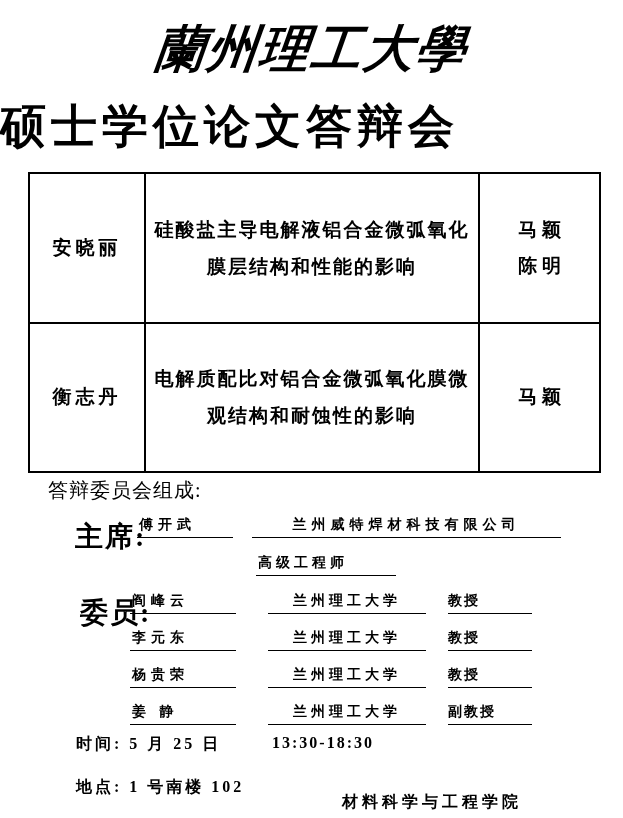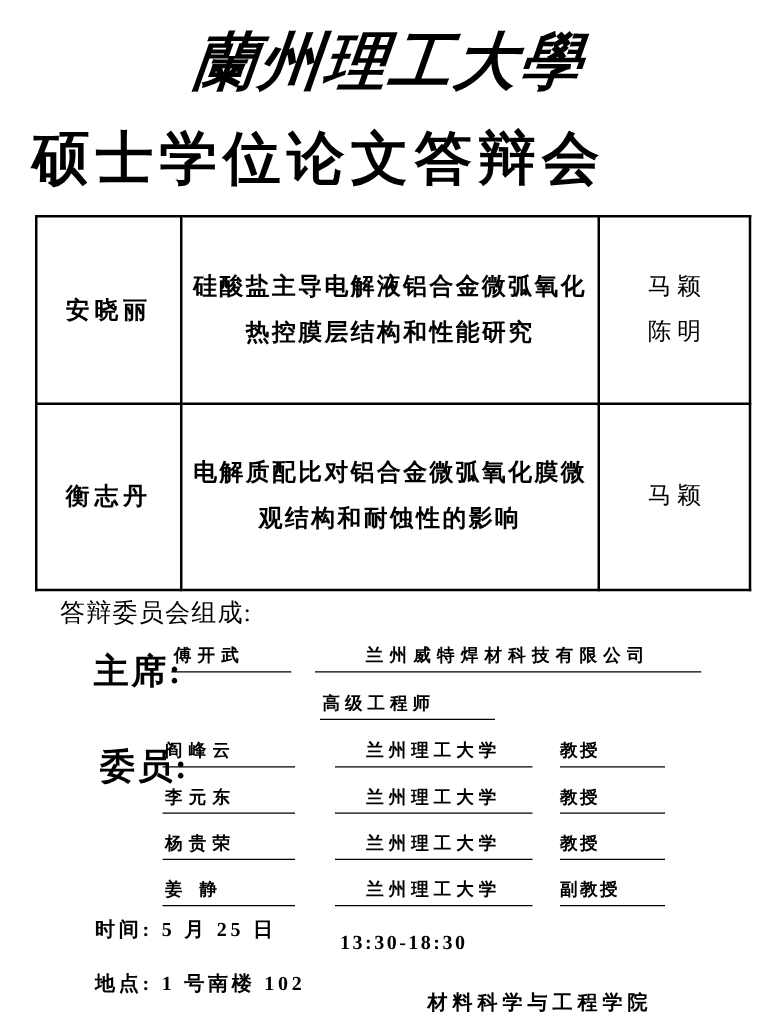--- a/index.html
+++ b/index.html
@@ -16,21 +16,20 @@
   .logo {
     position:absolute; top:16px; left:0; width:623px;
     text-align:center;
     font-size:50px; font-weight:bold; font-style:italic;
     letter-spacing:2px;
     transform:skewX(-6deg);
     white-space:nowrap;
   }
   .main-title {
     position:absolute; top:96px; left:0; width:510px;
-    text-align:center;
     font-size:46px; font-weight:bold;
     letter-spacing:5px;
     white-space:nowrap;
   }
 
   
   table.defense {
     position:absolute; top:172px; left:28px;
     width:571px; height:301px;
     border-collapse:collapse; table-layout:fixed;
@@ -50,21 +49,21 @@
     text-align-last:justify;
     line-height:34px;
     font-size:20px;
   }
   .cell-student { font-size:19px; font-weight:bold; letter-spacing:4px; }
   .cell-thesis div {
     font-size:19px; font-weight:bold; letter-spacing:2px;
     line-height:37px; text-align:center; white-space:nowrap;
   }
   .cell-advisor div {
-    font-size:19px; font-weight:normal;
+    font-size:19px; font-weight:bold;
     line-height:36px; text-align:center;
   }
   th.hdr-thesis, th.hdr-advisor { letter-spacing:4px; }
 
   
   .section-title {
     position:absolute; left:48px; top:477px;
     font-size:20px; letter-spacing:1px;
   }
   .c-label { position:absolute; font-size:28px; font-weight:bold; letter-spacing:2px; white-space:nowrap; }
@@ -83,21 +82,21 @@
 
   .members-label { left:80px;  top:594px; }
   .m-name  { width:106px; left:130px; letter-spacing:5px; padding-left:2px; }
   .m-affil { width:158px; left:268px; text-align:center; letter-spacing:4px; }
   .m-pos   { width:84px;  left:448px; text-align:left; letter-spacing:2px; }
   .row-0 { top:592px; } .row-1 { top:629px; } .row-2 { top:666px; } .row-3 { top:703px; }
 
   
   .foot-line { position:absolute; font-size:16px; font-weight:bold; white-space:nowrap; }
   .time-main { left:76px;  top:734px; letter-spacing:3px; }
-  .time-range{ left:272px; top:734px; letter-spacing:2px;margin-top:12px; }
+  .time-range{ left:272px; top:734px; letter-spacing:2px; }
   .loc-main  { left:76px;  top:777px; letter-spacing:3px; }
   .loc-dept  { left:342px; top:792px; letter-spacing:4px; }
 </style>
 </head>
 <body>
 
 <div class="logo">蘭州理工大學</div>
 
 <div class="main-title">硕士学位论文答辩会</div>
 
@@ -105,21 +104,21 @@
   <colgroup>
     <col style="width:116px">
       <col style="width:334px">
       <col style="width:121px">
   </colgroup>
   <tbody>
   <tr class="r">
     <td class="cell-student">安晓丽</td>
     <td class="cell-thesis">
       <div>硅酸盐主导电解液铝合金微弧氧化</div>
-      <div>热控膜层结构和性能研究</div>
+      <div>膜层结构和性能的影响</div>
     </td>
     <td class="cell-advisor">
       <div>马 颖</div>
       <div>陈 明</div>
     </td>
   </tr>
   <tr class="r">
     <td class="cell-student">衡志丹</td>
     <td class="cell-thesis">
       <div>电解质配比对铝合金微弧氧化膜微</div>

